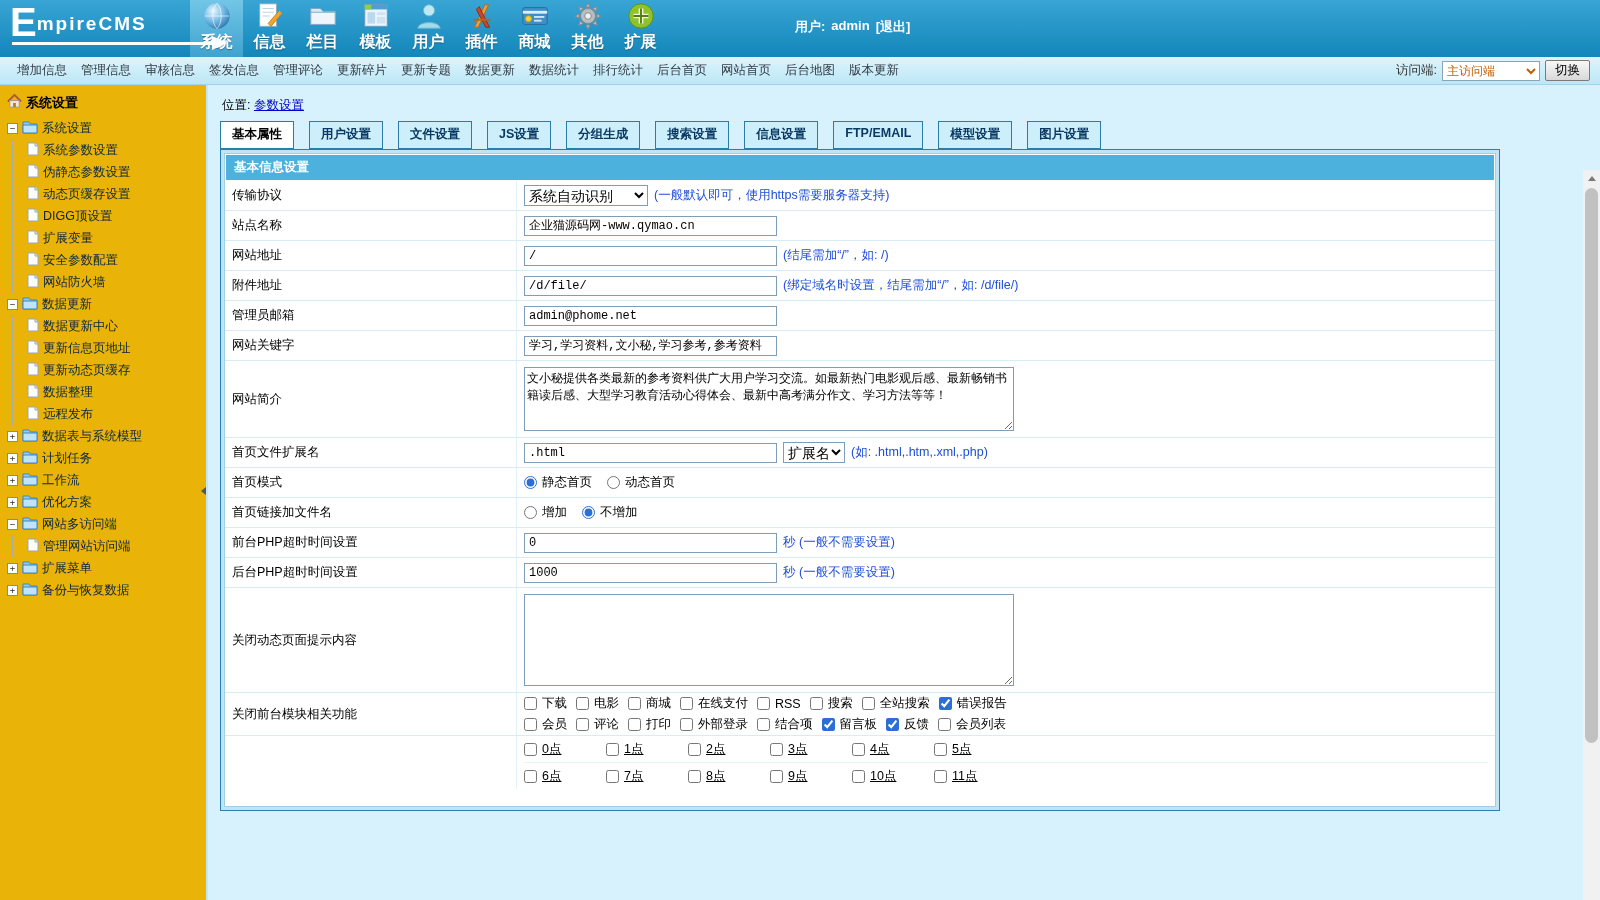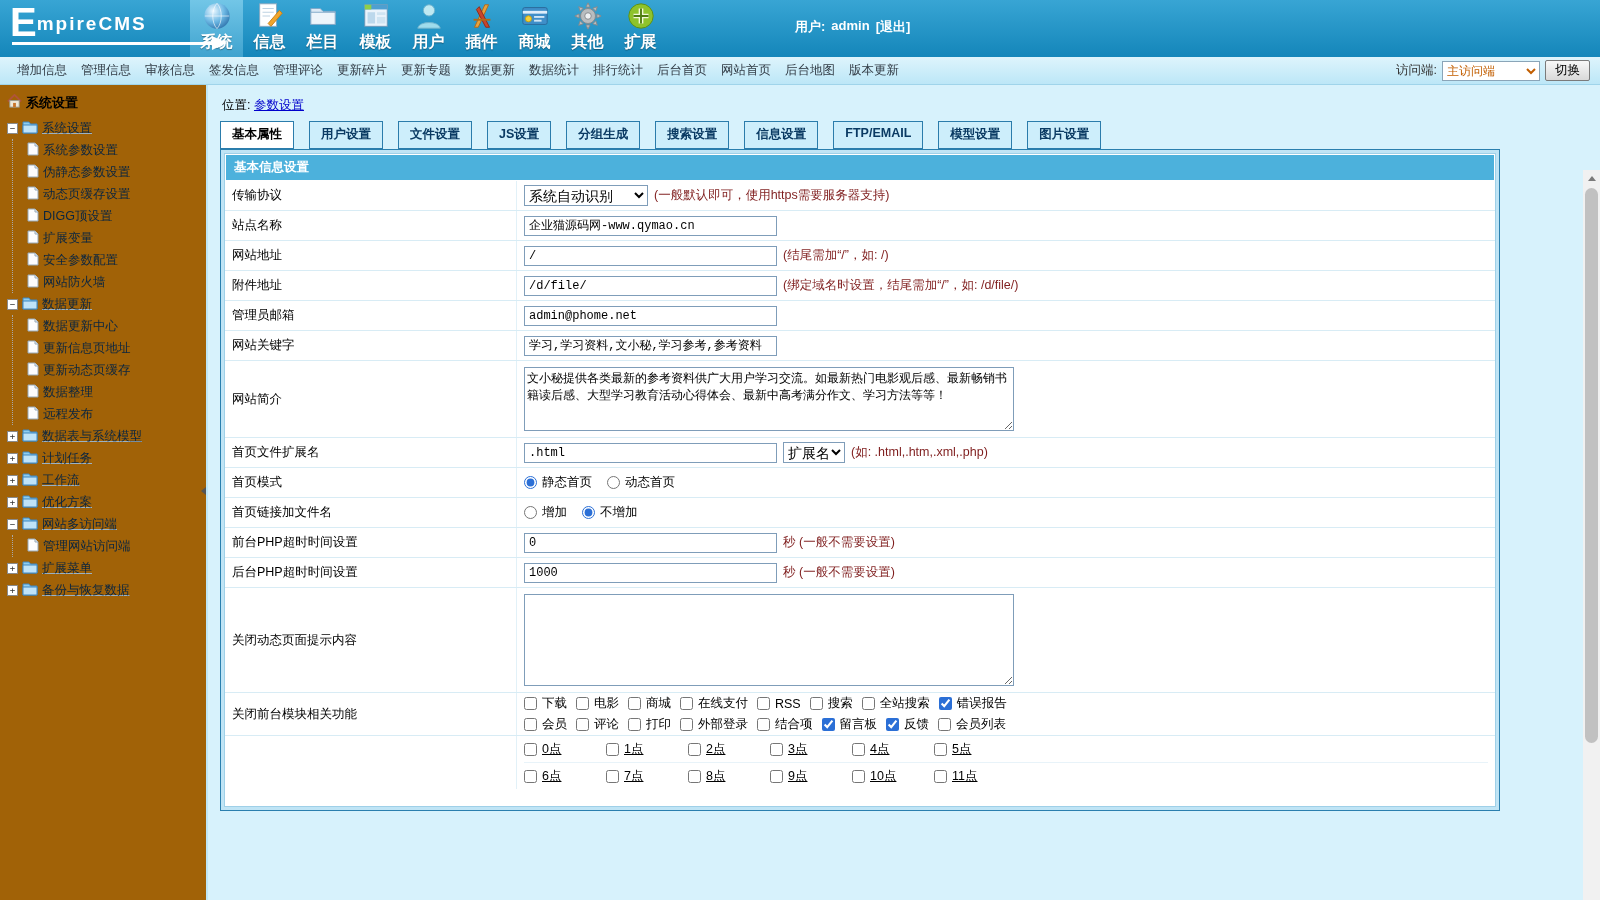--- a/index.html
+++ b/index.html
@@ -30,21 +30,21 @@
       display:flex;align-items:center;padding:0 10px;}
   .toolbar-link{margin:0 7px;color:#323c46;cursor:pointer;}
   .toolbar-right{margin-left:auto;display:flex;align-items:center;gap:5px;}
   .access-label{color:#333;}
   .access-select{color:#c25e00;border:1px solid #8aa5b8;background:#fff;font-size:12px;height:20px;width:98px;font-family:inherit;}
   .switch-btn{font-size:12.5px;padding:1px 9px;background:linear-gradient(#f8f8f8,#d9d9d9);
       border:1px solid #7b7b7b;border-radius:2px;cursor:pointer;font-family:inherit;}
 
   
   .body-wrap{display:flex;height:815px;position:relative;}
-  .sidebar{width:208px;min-width:208px;background:#a16207;border-right:2px solid #bfe7f6;
+  .sidebar{width:208px;min-width:208px;background:#eab308;border-right:2px solid #bfe7f6;
       padding:9px 0 0 7px;position:relative;}
   .sidebar-title{display:flex;align-items:center;gap:4px;font-weight:bold;font-size:13px;}
   .tree{margin-top:5px;}
   .tree-row{display:flex;align-items:center;gap:4px;padding:2.5px 0;cursor:pointer;}
   .expander{width:11px;min-width:11px;height:11px;border:1px solid #8a8a8a;background:#fff;font-size:9px;
       line-height:8px;text-align:center;color:#333;font-family:"DejaVu Sans Mono",monospace;cursor:pointer;}
   .tree-label{color:#0a2540;text-decoration:none;}
   .tree-folder .tree-label{text-decoration:underline;text-decoration-color:#9bb2c4;}
   .tree-children{margin-left:5px;padding-left:14px;border-left:1px dotted #a8a8a8;}
   .collapse-handle{position:absolute;left:201px;top:402px;width:0;height:0;cursor:pointer;
@@ -63,21 +63,21 @@
   .section-bar{background:#4cb1dc;color:#fff;font-weight:bold;padding:4px 8px;margin:1px;}
   .frow{display:flex;border-top:1px solid #d8ecf5;}
   .frow:first-of-type{border-top:none;}
   .flabel{width:292px;min-width:292px;padding:6px 7px;border-right:1px solid #e2f1f8;
       display:flex;flex-direction:column;justify-content:center;}
   .fvalue{flex:1;padding:3px 7px;display:flex;align-items:center;gap:6px;flex-wrap:wrap;}
   .fvalue.vstack{flex-direction:column;align-items:flex-start;gap:0;padding:0 7px;}
   .txt{width:253px;height:20px;border:1px solid #7f9db9;font-size:12px;padding:1px 4px;font-family:Liberation Mono, monospace;}
   .sel{height:21px;border:1px solid #7f9db9;font-size:14px;background:#fff;font-family:inherit;}
   .w124{width:124px;} .w62{width:62px;}
-  .hint{color:#7f1d1d;}
+  .hint{color:#1d4ed8;}
   .ta{border:1px solid #7f9db9;font-size:12px;font-family:inherit;}
   .ta-intro{width:490px;height:64px;margin:3px 0;}
   .ta-close{width:490px;height:92px;margin:3px 0;}
   .opt{display:flex;align-items:center;gap:3px;margin-right:9px;cursor:pointer;}
   input[type=checkbox],input[type=radio]{accent-color:#2b6fd6;width:13px;height:13px;margin:0 2px 0 0;}
   .cbrow{display:flex;width:100%;padding:2px 0;}
   .trow{display:flex;align-items:flex-start;width:100%;padding:4.5px 0;border-bottom:1px solid #e8f3f9;text-decoration:underline;}
   .trow:last-child{border-bottom:none;}
   .trow .opt{width:82px;margin:0;}
 

